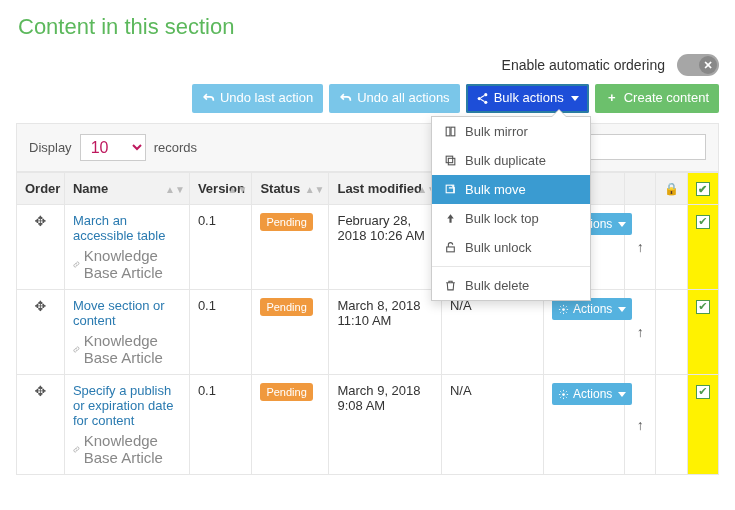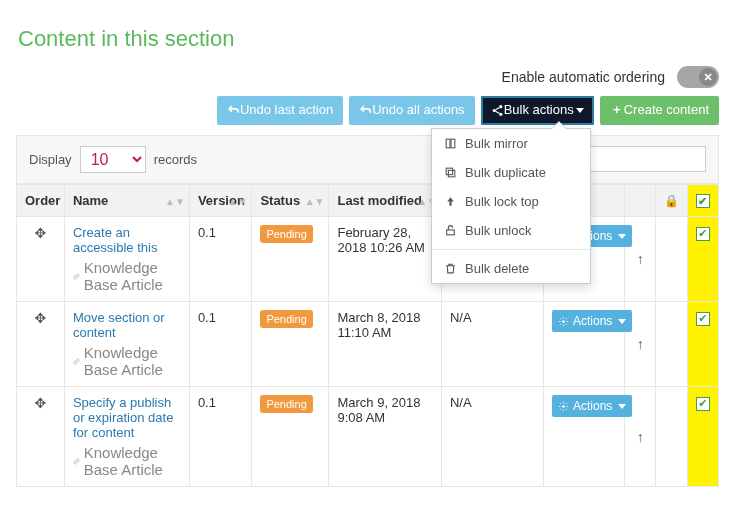--- a/index.html
+++ b/index.html
@@ -1,26 +1,26 @@
 <!DOCTYPE html>
 <html><head>
 <meta charset="utf-8">
 <style>
   * { box-sizing: border-box; }
   body { margin: 0; font-family: "Helvetica Neue", Arial, sans-serif; font-size: 13px; color: #333; background: #fff; }
-  .wrap { padding: 26px 16px 0 16px; width: 735px; }
+  .wrap { padding: 14px 16px 0 16px; width: 735px; }
   .page-title { color: #5cb85c; font-size: 22px; font-weight: 400; margin: 0 0 14px 2px; }
   .topbar-row { display: flex; align-items: center; justify-content: flex-end; gap: 8px; margin-bottom: 8px; }
   .auto-label { color: #333; font-size: 14px; margin-right: 4px; }
   .switch { width: 42px; height: 22px; border-radius: 11px; background: #a6a6a6; position: relative; display: inline-block; }
   .switch::after { content: "✕"; color: #fff; font-size: 11px; font-weight: bold; width: 18px; height: 18px; border-radius: 50%; background: #888; position: absolute; right: 2px; top: 2px; display:flex; align-items:center; justify-content:center; }
   .toolbar-row { display: flex; justify-content: flex-end; gap: 6px; margin-bottom: 10px; position: relative; }
-  .btn { display: inline-flex; align-items: center; border: none; color: #fff; font-size: 13px; padding: 6px 10px; border-radius: 2px; cursor: pointer; line-height: 1.3; }
+  .btn { display: inline-flex; align-items: center; gap: 5px; border: none; color: #fff; font-size: 13px; padding: 6px 10px; border-radius: 2px; cursor: pointer; line-height: 1.3; }
   .btn-blue { background: #7ac6e9; }
-  .btn-blue-active { background: #0f172a; box-shadow: inset 0 0 0 2px #2b7ea3; }
+  .btn-blue-active { background: #1d4ed8; box-shadow: inset 0 0 0 2px #2b7ea3; }
   .btn-green { background: #6cc06c; }
   .caret { width: 0; height: 0; border-left: 4px solid transparent; border-right: 4px solid transparent; border-top: 5px solid #fff; display:inline-block; margin-left:2px;}
   .ico { display:inline-block; width:14px; text-align:center; font-weight:bold; }
   .filters { background: #f7f7f7; border: 1px solid #e6e6e6; padding: 10px 12px; display: flex; align-items: center; gap: 8px; margin-bottom: 0; }
   .filters .display-word { color: #555; }
   .filters select { border:1px solid #ccc; padding:3px 20px 3px 6px; font-size:16px; color:#be185d; background:#fff; }
   .filters .gap-fill { flex: 1; }
   .filters .search { border:1px solid #ccc; height:26px; width:224px; background:#fff; }
   table.datatable { width: 100%; border-collapse: collapse; table-layout: fixed; }
   table.datatable th, table.datatable td { border: 1px solid #e6e6e6; padding: 8px 8px; vertical-align: top; font-size: 13px; color:#333; }
@@ -114,20 +114,30 @@
     </div>
     <div class="dd-item">
       <span>
             <svg width="13" height="13" viewBox="0 0 24 24" fill="none" stroke="#555" stroke-width="2">
               <rect x="8" y="8" width="12" height="12"></rect>
               <rect x="4" y="4" width="12" height="12"></rect>
             </svg>
           </span>
       <span>Bulk duplicate</span>
     </div>
+    <div class="dd-item active">
+      <span>
+            <svg width="13" height="13" viewBox="0 0 24 24" fill="none" stroke="#fff" stroke-width="2">
+              <rect x="4" y="4" width="14" height="14"></rect>
+              <path d="M9 9l10 0 0 10"></path>
+              <path d="M14 4l5 5"></path>
+            </svg>
+          </span>
+      <span>Bulk move</span>
+    </div>
     <div class="dd-item">
       <span>
             <svg width="13" height="13" viewBox="0 0 24 24" fill="#555">
               <path d="M12 4l6 8h-4v8h-4v-8H6z"></path>
             </svg>
           </span>
       <span>Bulk lock top</span>
     </div>
     <div class="dd-item">
       <span>
@@ -172,21 +182,21 @@
       <th class="col-act"></th>
       <th class="col-top"></th>
       <th class="col-lock"><span class="lock-ico">🔒</span></th>
       <th class="col-chk"><span class="chkbox checked"></span></th>
     </tr>
   </thead>
   <tbody id="tbody">
   <tr>
     <td style="text-align:center;"><span class="move-grip">✥</span></td>
     <td>
-      <a href="#" class="name-link">Create an accessible this</a>
+      <a href="#" class="name-link">March an accessible table</a>
       <span class="subtype">
         <svg width="11" height="11" viewBox="0 0 24 24" fill="#888">
                 <path d="M10 14a5 5 0 007 0l3-3a5 5 0 00-7-7l-1 1M14 10a5 5 0 00-7 0l-3 3a5 5 0 007 7l1-1" stroke="#888" stroke-width="2" fill="none"></path>
               </svg>
         <span>Knowledge Base Article</span>
       </span>
     </td>
     <td>0.1</td>
     <td><span class="badge-pending">Pending</span></td>
     <td>February 28, 2018 10:26 AM</td>

